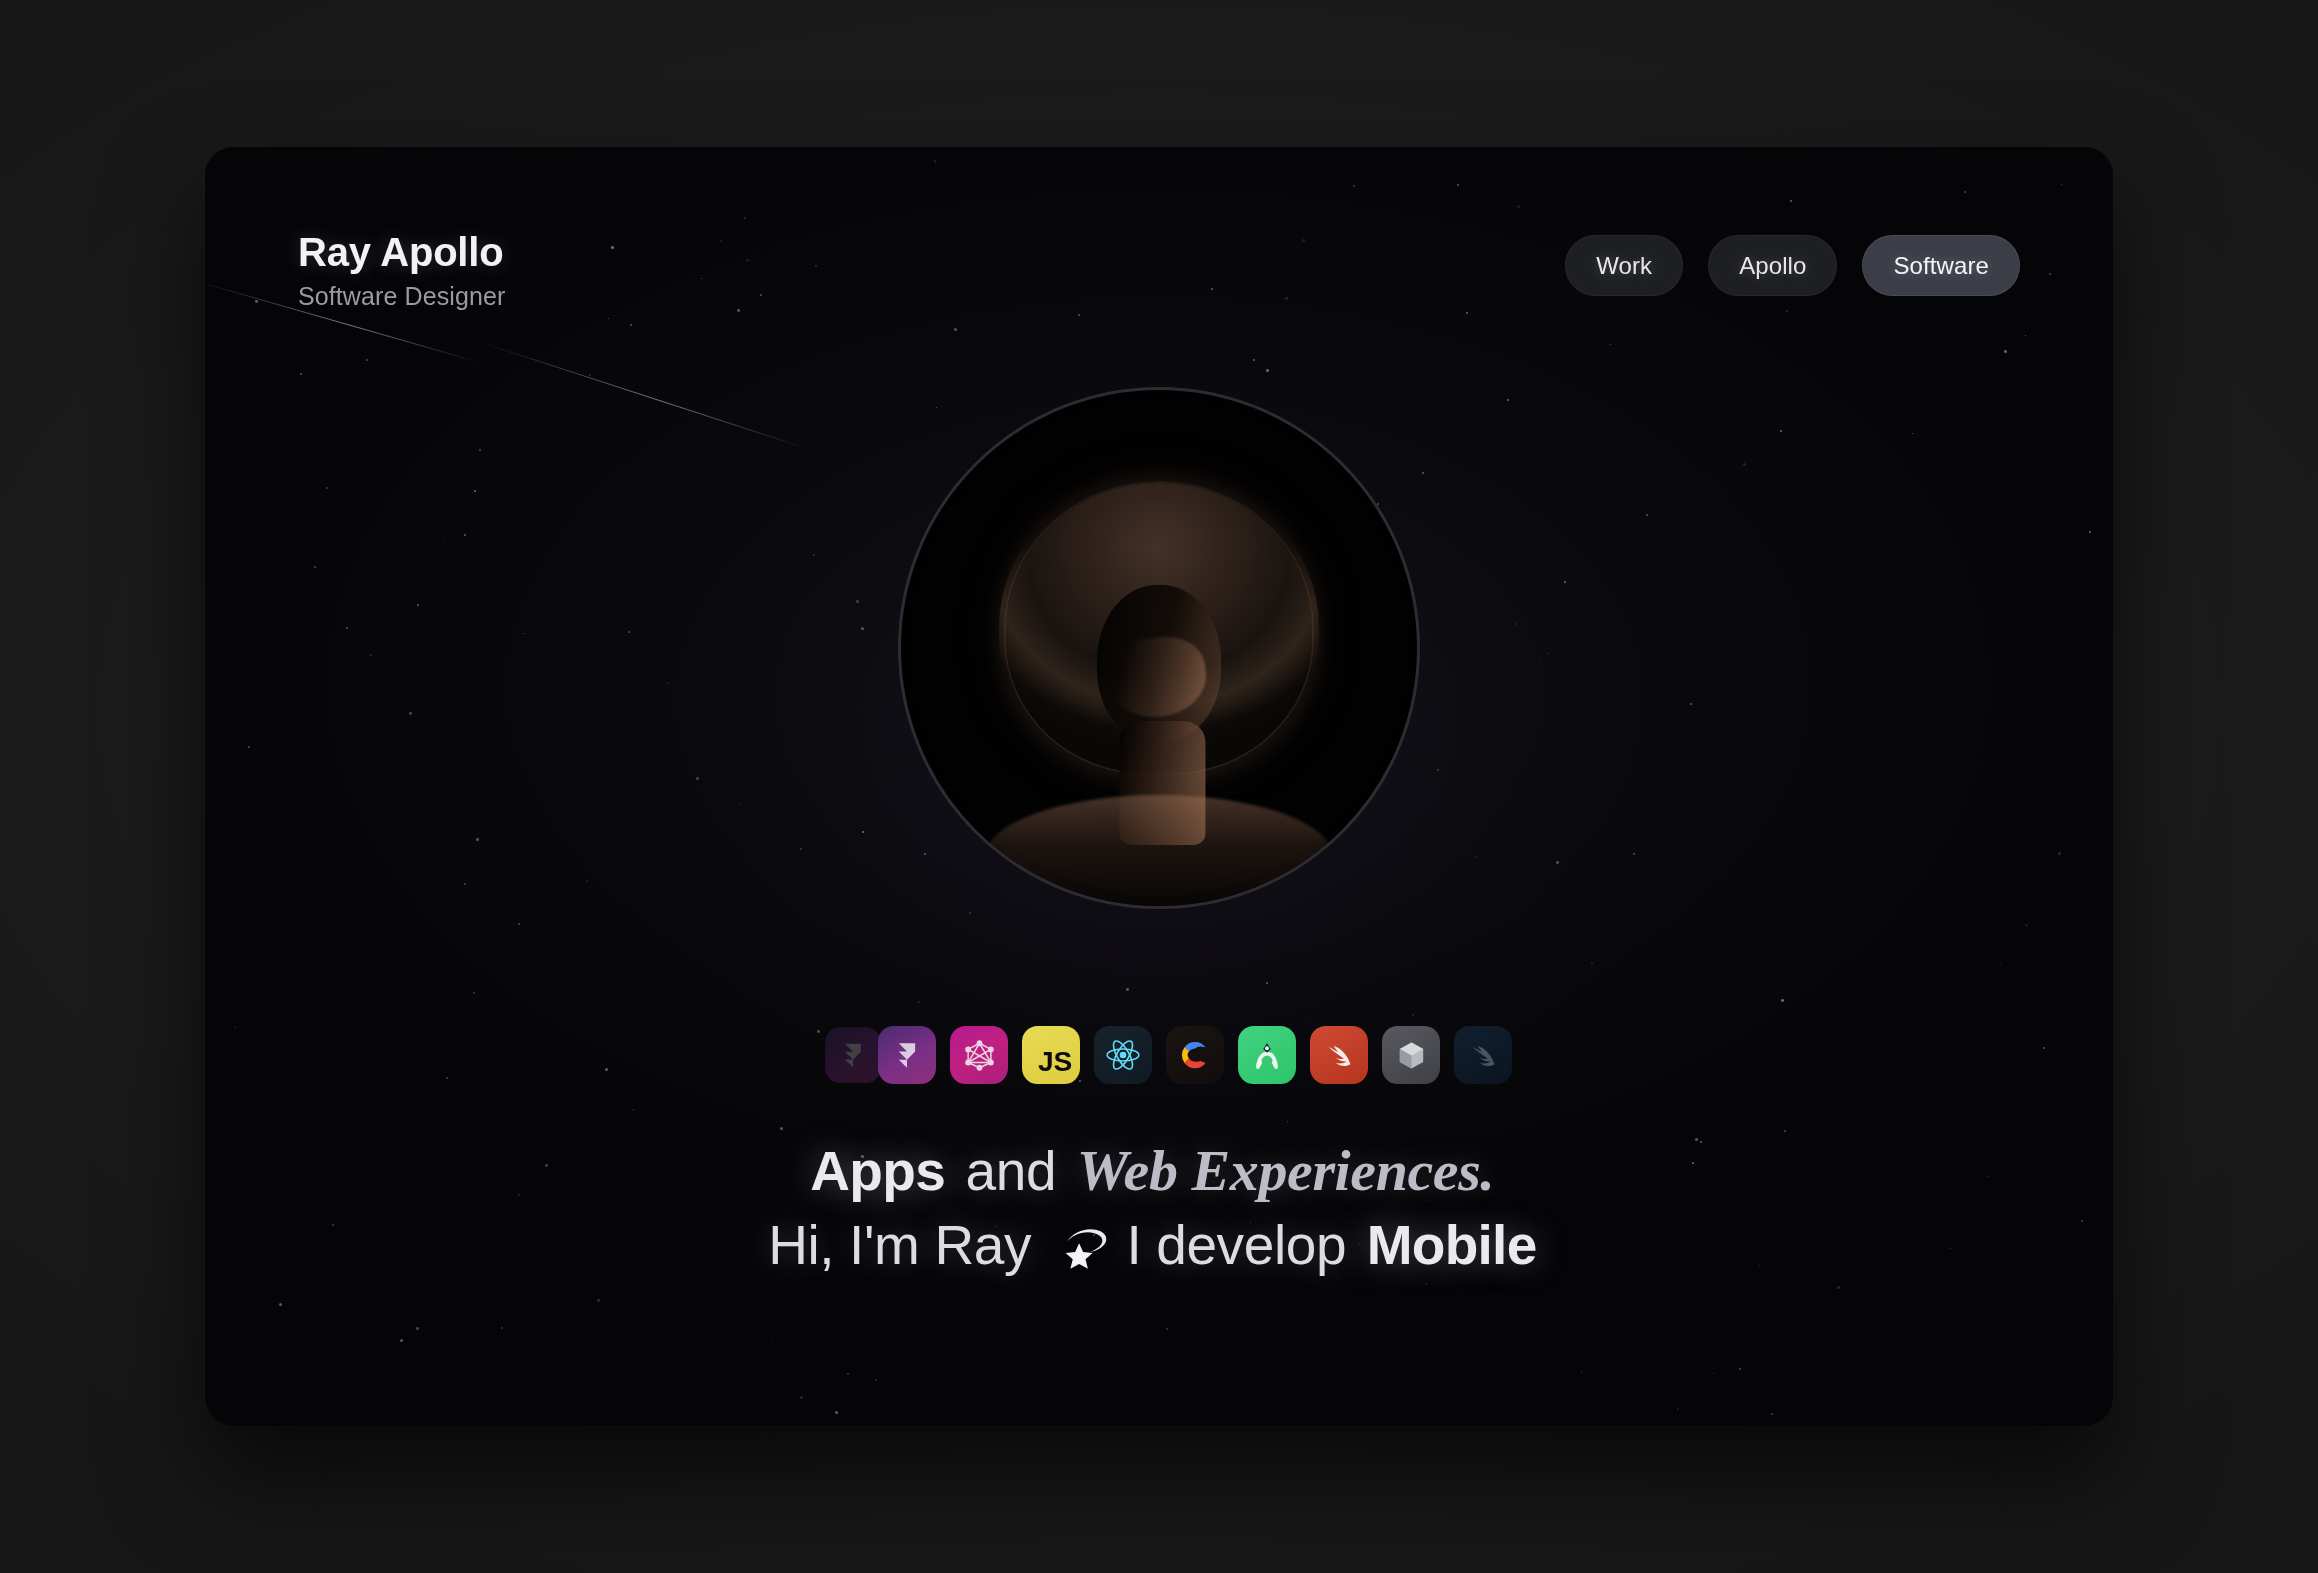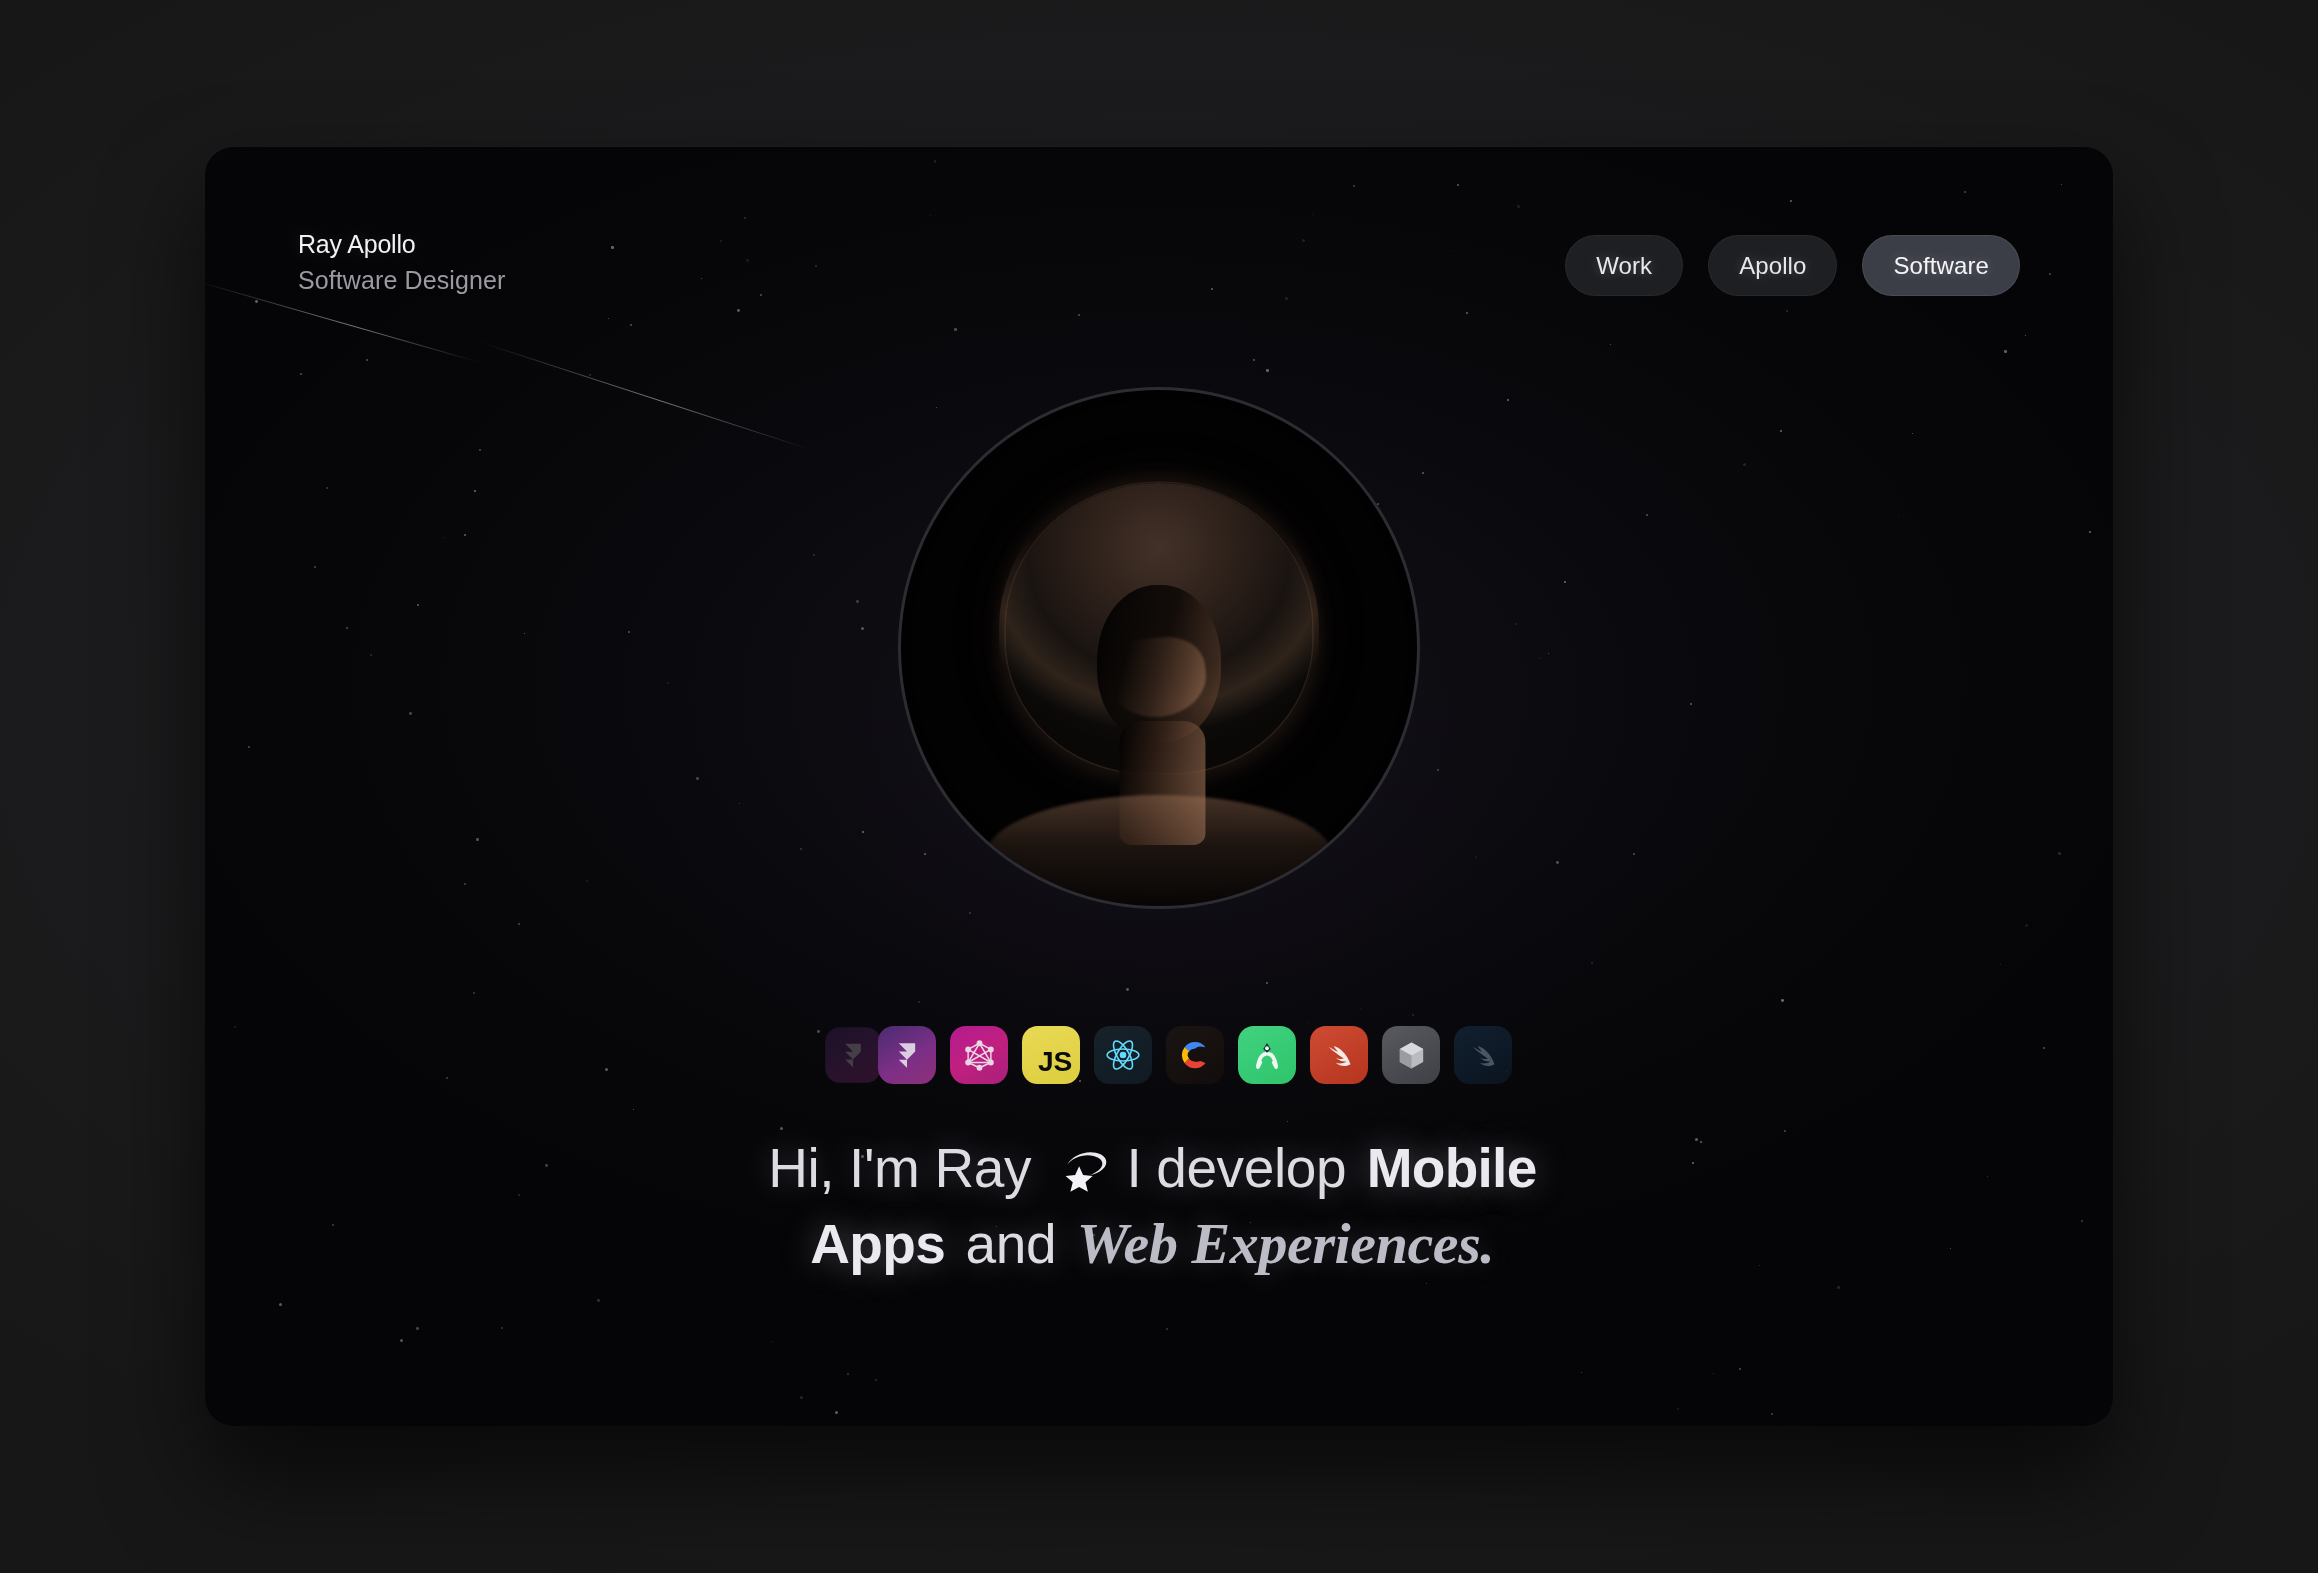--- a/index.html
+++ b/index.html
@@ -46,21 +46,21 @@
   }
 
   
   #card-header {
     position:absolute; left:0; top:0; width:100%;
     display:flex; align-items:flex-start; justify-content:space-between;
     padding:83px 93px 0 93px;
   }
   #brand { display:flex; flex-direction:column; gap:6.6px; }
   #brand-name {
-    font-size:25px; font-weight:400; color:#f2f2f4; letter-spacing:-0.2px;
+    font-size:40px; font-weight:700; color:#f2f2f4; letter-spacing:-0.2px;
     text-shadow:0 0 20px rgba(255,255,255,.18);
   }
   #brand-role { font-size:25px; font-weight:400; color:#9a9aa1; letter-spacing:0.1px; }
 
   #nav { display:flex; gap:25px; margin-top:5px; }
   .nav-btn {
     font-size:24px; color:#e7e7ea; letter-spacing:0.1px;
     padding:15.7px 30px; border-radius:827px;
     background:#1e1f23; border:0.8px solid rgba(255,255,255,.045);
     cursor:pointer; white-space:nowrap;
@@ -456,33 +456,33 @@
       <div class="tile t-swiftui edge-r">
         <svg width="35" height="35" viewBox="0 0 48 48">
           <path d="M9 12c6 6 13 11 21 16-3 1-7 1-11-1 4 4 10 6 15 5-4 3-10 4-15 2 6 5 14 6 20 2-2-7-6-13-11-18-4-4-8-6-12-7 2 3 4 6 6 8-5-2-9-5-13-7z" fill="#9fb4c6"></path>
         </svg>
       </div>
 
     </div>
 
     <h1 id="headline">
       <span class="hl-line">
+        <span class="hl-bold" style="margin-right: 13.2px;">Apps</span>
+        <span class="hl-reg" style="margin-right: 13.2px;">and</span>
+        <span class="hl-serif" style="margin-right: 13.2px;">Web Experiences.</span>
+      </span>
+      <span class="hl-line">
         <span class="hl-reg" style="margin-right: 13.2px;">Hi, I'm Ray</span>
         <span id="comet-icon">
           <svg width="51" height="51" viewBox="0 0 64 64">
             <path d="M9 26c6-11 22-18 36-15 9 2 14 7 13 13-1 7-10 13-21 15 9-3 15-8 16-13 1-5-3-9-11-11C29 12 15 18 9 26z" fill="#e9e9ef"></path>
             <path d="M24 28l5 11 12 1-9 8 3 12-11-6-11 6 3-12-9-8 12-1z" fill="#f3f3f7"></path>
           </svg>
         </span>
         <span class="hl-reg" style="margin-right: 13.2px;">I develop</span>
         <span class="hl-bold" style="margin-right: 13.2px;">Mobile</span>
       </span>
-      <span class="hl-line">
-        <span class="hl-bold" style="margin-right: 13.2px;">Apps</span>
-        <span class="hl-reg" style="margin-right: 13.2px;">and</span>
-        <span class="hl-serif" style="margin-right: 13.2px;">Web Experiences.</span>
-      </span>
     </h1>
 
 
   </section>
 </div>
 
 
 </body></html>

